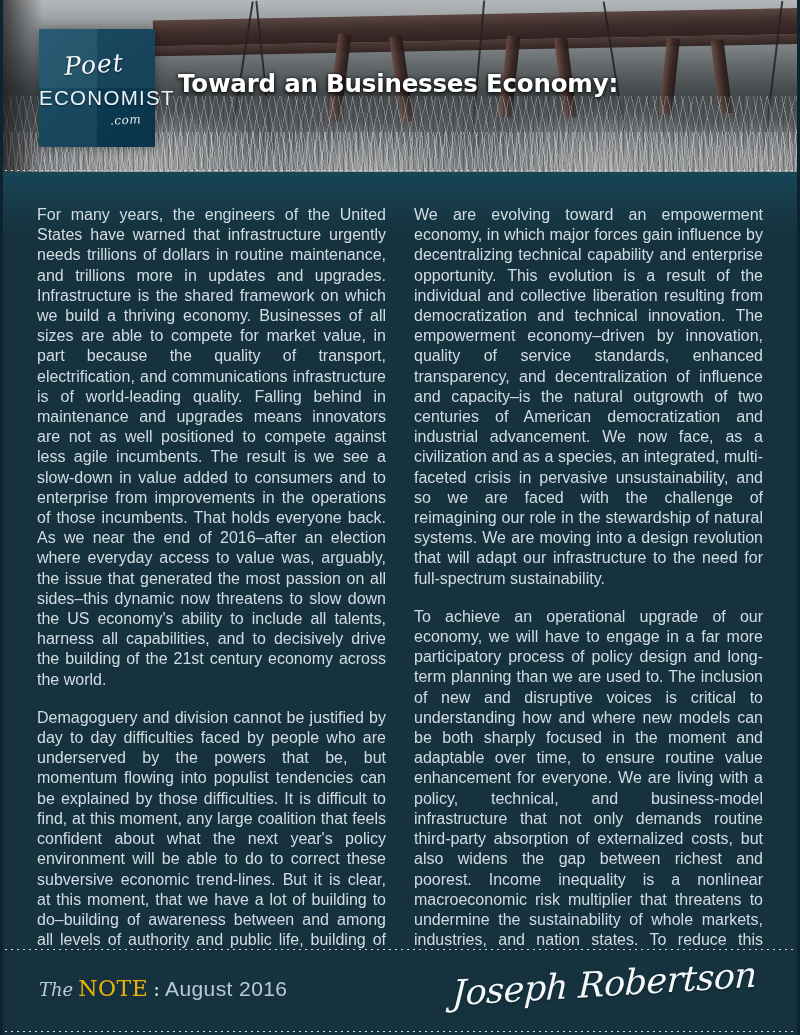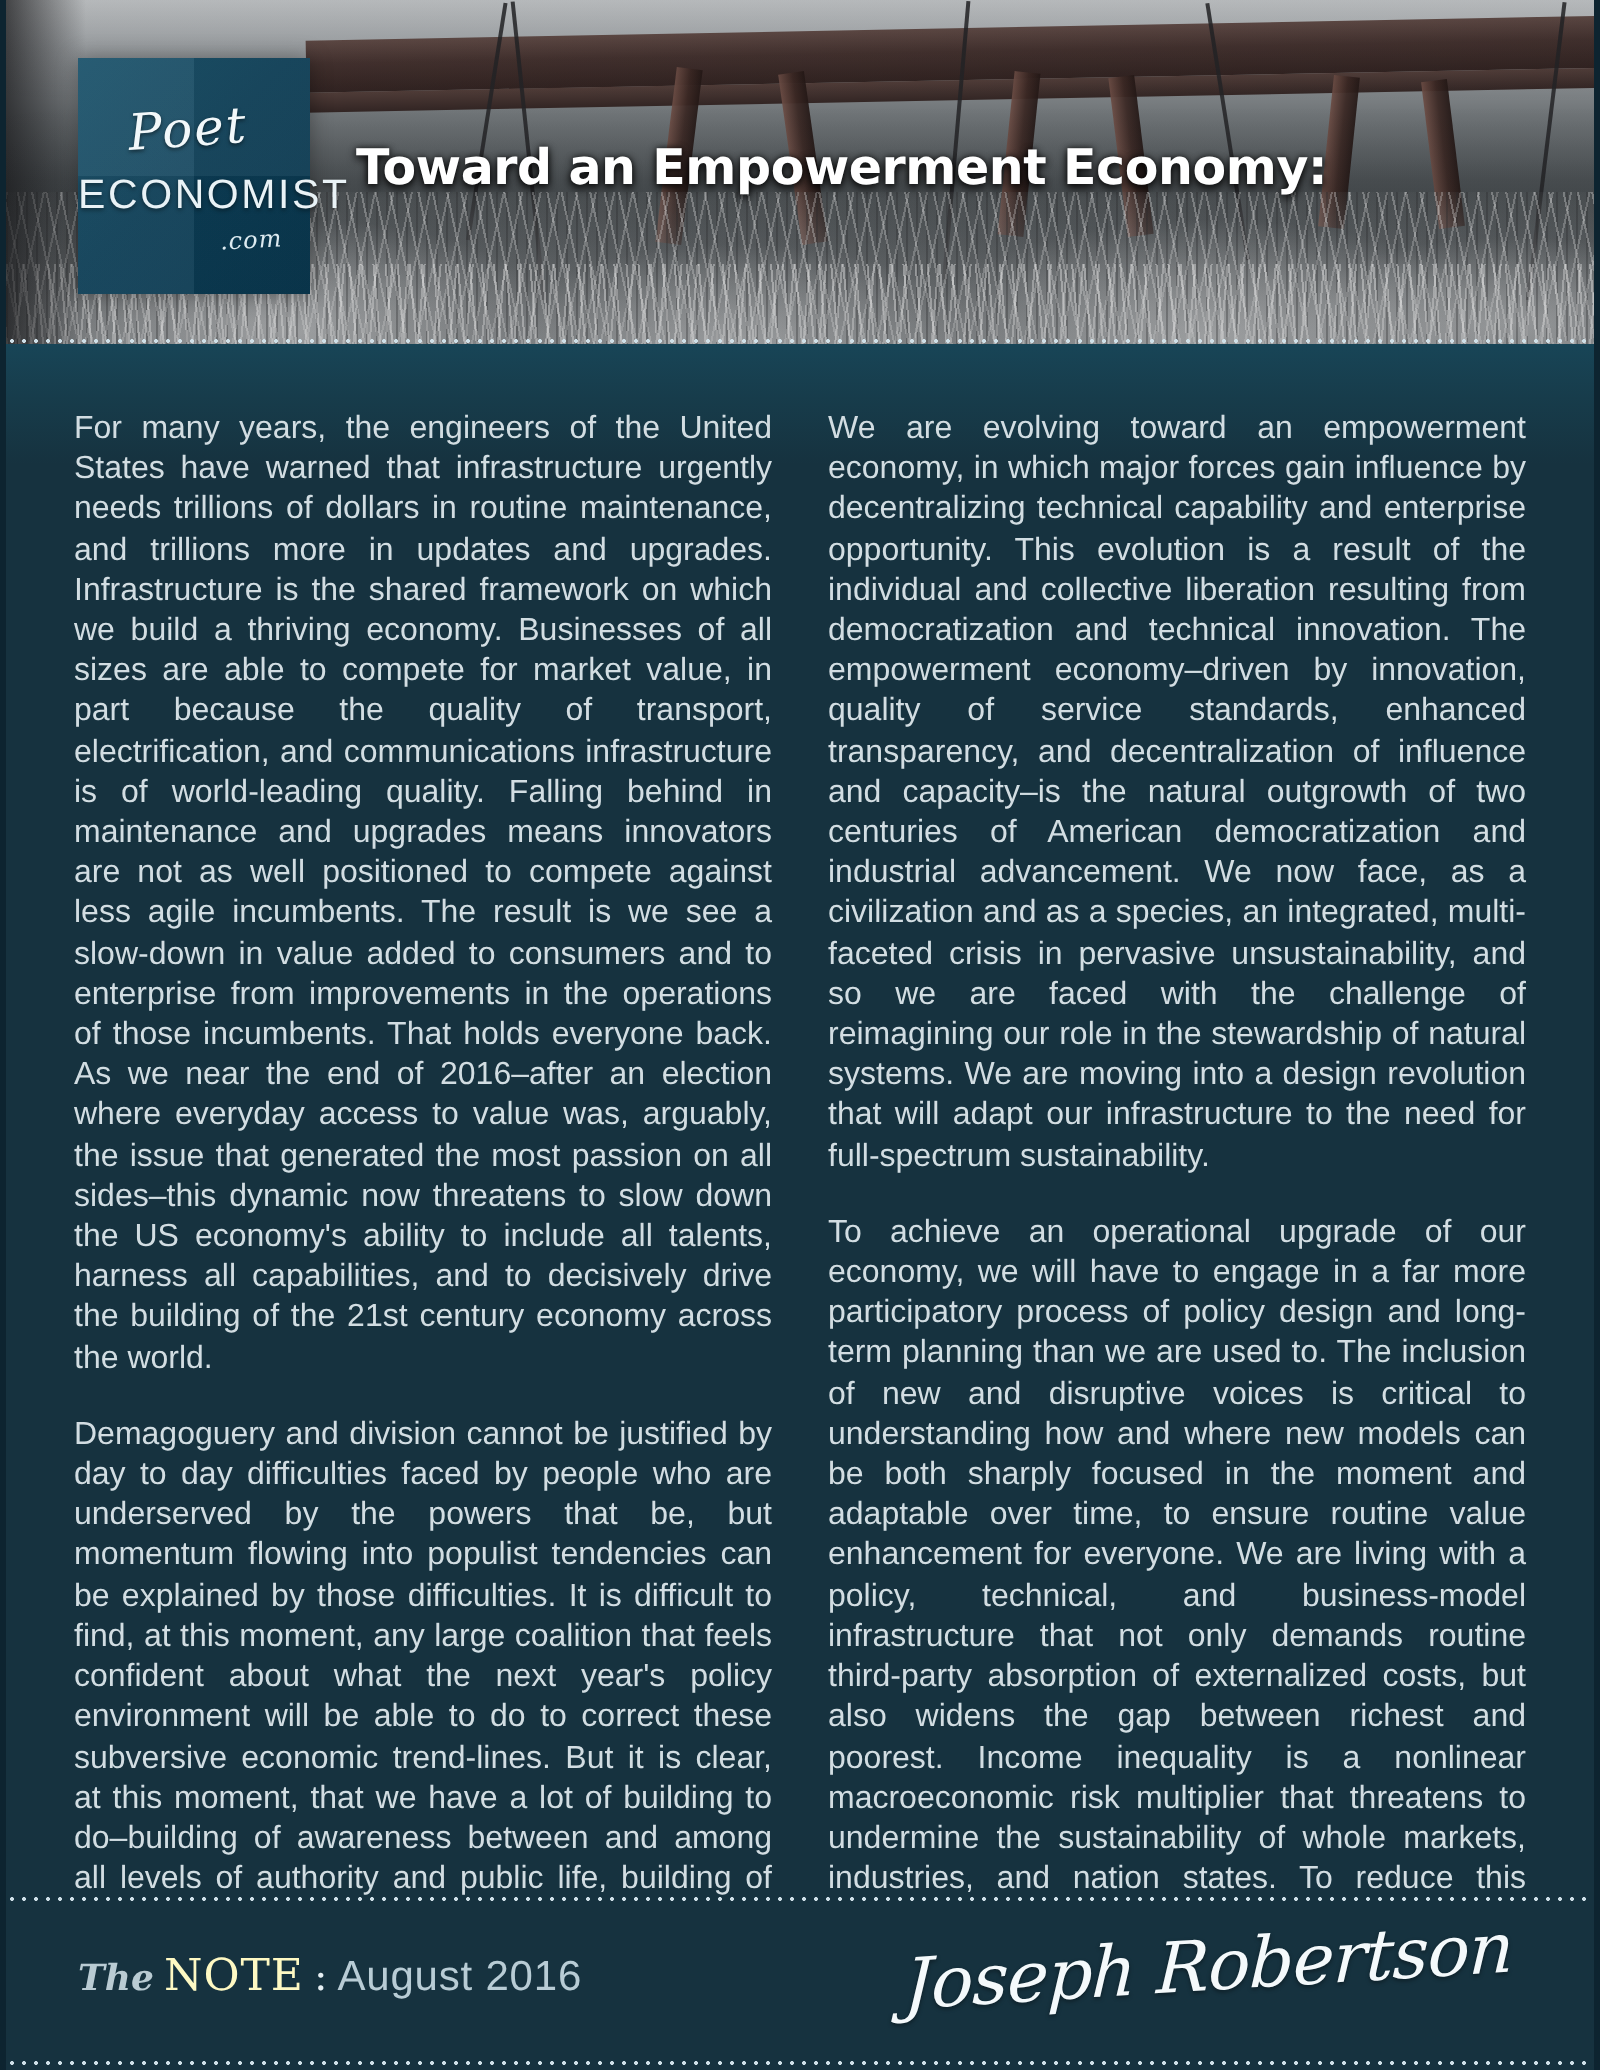--- a/index.html
+++ b/index.html
@@ -225,27 +225,26 @@
     left: 36px;
     top: 28px;
     white-space: nowrap;
   }
   .note-the {
     font-family: "DejaVu Serif", serif;
     font-style: italic;
     font-size: 18px;
     color: #b9cbd3;
     margin-right: 5px;
-    font-weight: bold;
   }
   .note-word {
     font-family: "DejaVu Serif", serif;
     font-size: 22px;
     letter-spacing: 0.5px;
-    color: #fef9c3;
+    color: #eab308;
   }
   .note-colon {
     font-family: "DejaVu Serif", serif;
     font-size: 20px;
     color: #e6eff3;
     margin: 0 5px;
   }
   .note-date {
     font-family: "Liberation Sans", sans-serif;
     font-size: 21px;
@@ -294,21 +293,21 @@
     <div class="hdr-darkleft"></div>
     <div class="hdr-vignette"></div>
 
     <div class="logo-box">
       <div class="logo-poet">Poet</div>
       <div class="logo-econ">ECONOMIST</div>
       <div class="logo-com">.com</div>
     </div>
 
     <h1 class="header-title">
-      <span>Toward an Empowerment Economy:</span>
+      <span>Toward an Businesses Economy:</span>
     </h1>
 
     <div class="dotrule under-header"></div>
   </div>
 
   <div class="content-wrap">
     <div class="content-top-glow"></div>
     <div class="columns">
       <div class="col">
         <p>For many years, the engineers of the United States have warned that infrastructure urgently needs trillions of dollars in routine maintenance, and trillions more in updates and upgrades. Infrastructure is the shared framework on which we build a thriving economy. Businesses of all sizes are able to compete for market value, in part because the quality of transport, electrification, and communications infrastructure is of world-leading quality. Falling behind in maintenance and upgrades means innovators are not as well positioned to compete against less agile incumbents. The result is we see a slow-down in value added to consumers and to enterprise from improvements in the operations of those incumbents. That holds everyone back. As we near the end of 2016–after an election where everyday access to value was, arguably, the issue that generated the most passion on all sides–this dynamic now threatens to slow down the US economy's ability to include all talents, harness all capabilities, and to decisively drive the building of the 21st century economy across the world.</p>

